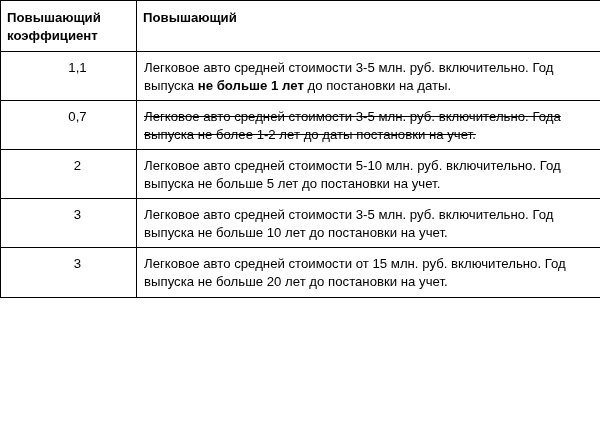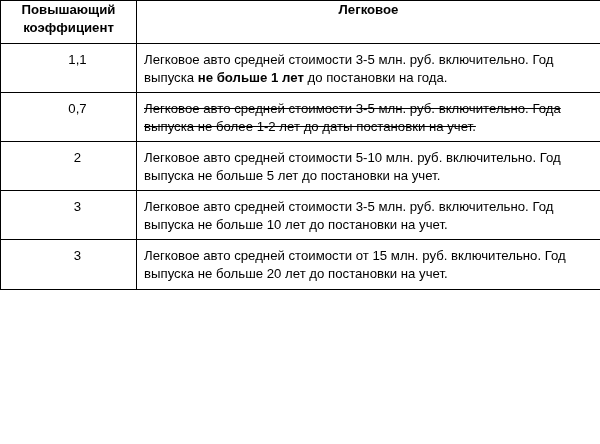--- a/index.html
+++ b/index.html
@@ -28,22 +28,22 @@
     border: 1px solid #000000;
     vertical-align: top;
     font-size: 13.2px;
     line-height: 1.33;
   }
   col.col-coef { width: 136px; }
   col.col-desc { width: 464px; }
 
   th.head-cell {
     font-weight: bold;
-    text-align: center;
-    padding: 0 6px 7px 6px;
+    text-align: left;
+    padding: 8px 6px 7px 6px;
     font-size: 13.2px;
     line-height: 1.3;
   }
   td.coef-cell {
     text-align: center;
     padding: 7px 4px 6px 22px;
   }
   td.desc-cell {
     text-align: left;
     padding: 7px 6px 6px 7px;
@@ -59,27 +59,27 @@
 
 <div class="table-wrap">
   <table class="coef-table">
     <colgroup>
       <col class="col-coef">
       <col class="col-desc">
     </colgroup>
     <thead>
       <tr>
         <th class="head-cell">Повышающий коэффициент</th>
-        <th class="head-cell">Легковое</th>
+        <th class="head-cell">Повышающий</th>
       </tr>
     </thead>
     <tbody>
         <tr>
           <td class="coef-cell">1,1</td>
-          <td class="desc-cell"><span>Легковое авто средней стоимости 3-5 млн. руб. включительно. Год выпуска </span><span class="bold-inline">не больше 1 лет</span><span> до постановки на года.</span></td>
+          <td class="desc-cell"><span>Легковое авто средней стоимости 3-5 млн. руб. включительно. Год выпуска </span><span class="bold-inline">не больше 1 лет</span><span> до постановки на даты.</span></td>
         </tr>
         <tr>
           <td class="coef-cell">0,7</td>
           <td class="desc-cell struck"><span>Легковое авто средней стоимости 3-5 млн. руб. включительно. Года выпуска не более 1-2 лет до даты постановки на учет.</span></td>
         </tr>
         <tr>
           <td class="coef-cell">2</td>
           <td class="desc-cell"><span>Легковое авто средней стоимости 5-10 млн. руб. включительно. Год выпуска не больше 5 лет до постановки на учет.</span></td>
         </tr>
         <tr>

